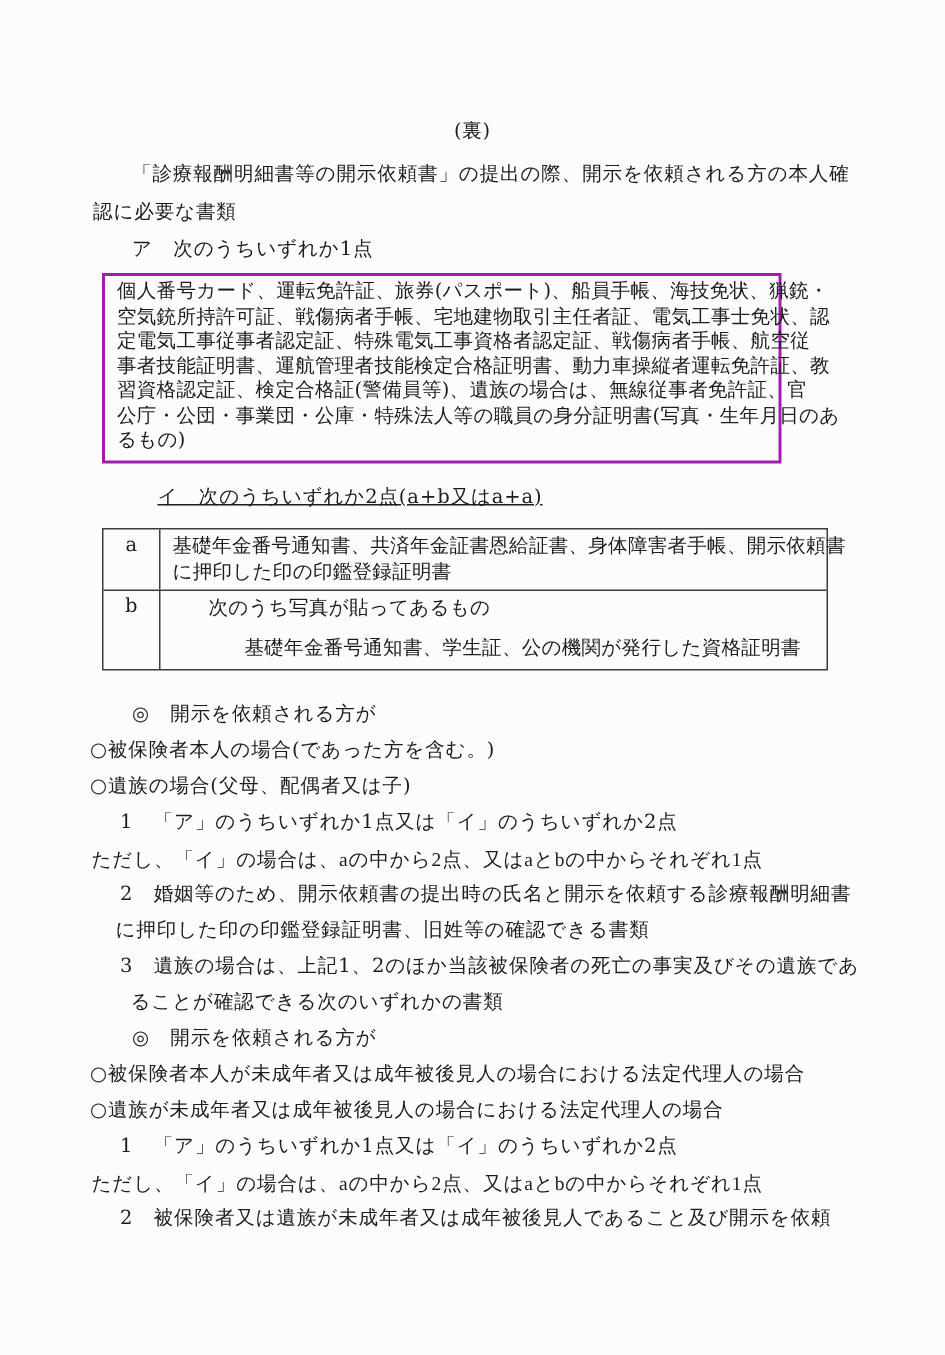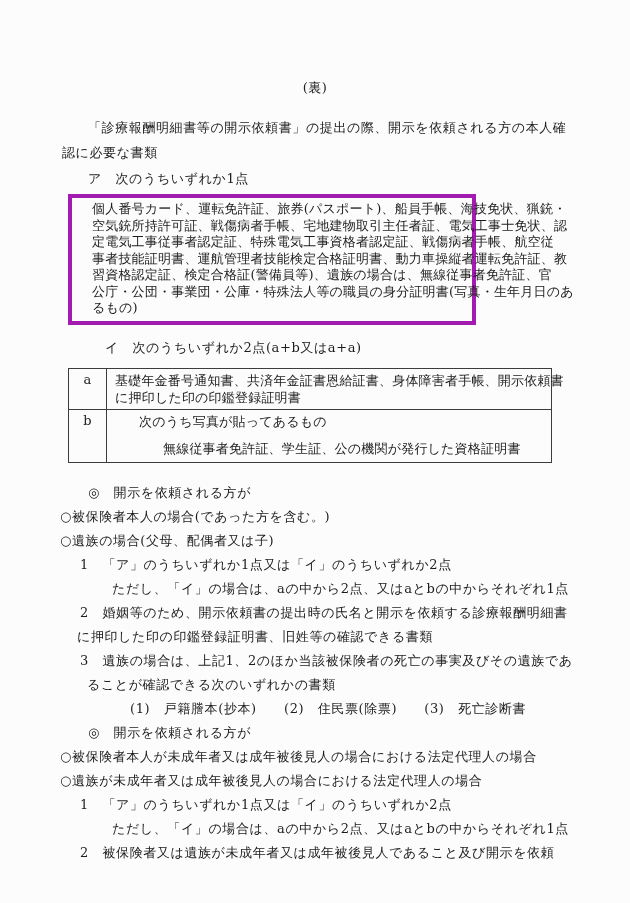--- a/index.html
+++ b/index.html
@@ -19,46 +19,46 @@
     margin-top: 80px;
     text-align: center;
     line-height: 16px;
     letter-spacing: 0.5px;
   }
   .bodyline {
     line-height: 24px;
     letter-spacing: 0.6px;
     white-space: pre;
   }
-  .intro { margin-top: 20px; font-family: Liberation Mono, monospace; }
+  .intro { margin-top: 8px; }
   .intro .bodyline { line-height: 25px; }
   .x62  { padding-left: 62px; }
   .x77  { padding-left: 77px; }
   .x78  { padding-left: 60px; }
   .x80  { padding-left: 80px; }
   .x87  { padding-left: 87px; }
   .x88  { padding-left: 88px; }
   .x105 { padding-left: 105px; }
-  .x128 { padding-left: 112px; }
+  .x128 { padding-left: 61px; font-family: Liberation Serif, serif; }
   .x130 { padding-left: 130px; }
   .heading-a { margin-top: 0; line-height: 25px; }
   .doc-box {
     margin: 3px 0 0 68px;
-    width: 408px;
+    width: 453px;
     box-sizing: border-box;
-    border: 4px solid #a21caf;
-    padding: 3px 8px 4px 20px;
+    border: 2px solid #a21caf;
+    padding: 3px 8px 4px 8px;
     background: #fcfcfc;
   }
   .doc-box .boxline {
     line-height: 16.5px;
     letter-spacing: 0.2px;
     white-space: pre;
   }
-  .heading-i { margin-top: 10px; line-height: 25px; }
+  .heading-i { margin-top: 10px; line-height: 25px; text-decoration: underline; }
   .id-table {
     margin: 8px 0 0 68px;
     width: 484px;
     box-sizing: border-box;
     border: 1px solid #3c3c3c;
     background: #fcfcfc;
   }
   .trow { display: flex; }
   .trow + .trow { border-top: 1px solid #3c3c3c; }
   .tlabel {
@@ -117,36 +117,35 @@
       <div class="tlabel">a</div>
       <div class="tcell">
         <div class="cellline">基礎年金番号通知書、共済年金証書恩給証書、身体障害者手帳、開示依頼書</div>
         <div class="cellline">に押印した印の印鑑登録証明書</div>
       </div>
     </div>
     <div class="trow rowb">
       <div class="tlabel">b</div>
       <div class="tcell">
         <div class="cellline">次のうち写真が貼ってあるもの</div>
-        <div class="cellline cell-indent">無線従事者免許証、学生証、公の機関が発行した資格証明書</div>
+        <div class="cellline cell-indent">基礎年金番号通知書、学生証、公の機関が発行した資格証明書</div>
       </div>
     </div>
   </div>
 
   <div class="body-block">
     <div class="bodyline x88">◎　開示を依頼される方が</div>
     <div class="bodyline x78">○被保険者本人の場合(であった方を含む。)</div>
     <div class="bodyline x78">○遺族の場合(父母、配偶者又は子)</div>
     <div class="bodyline x80">1　「ア」のうちいずれか1点又は「イ」のうちいずれか2点</div>
     <div class="bodyline x128">ただし、「イ」の場合は、aの中から2点、又はaとbの中からそれぞれ1点</div>
     <div class="bodyline x80">2　婚姻等のため、開示依頼書の提出時の氏名と開示を依頼する診療報酬明細書</div>
     <div class="bodyline x77">に押印した印の印鑑登録証明書、旧姓等の確認できる書類</div>
     <div class="bodyline x80">3　遺族の場合は、上記1、2のほか当該被保険者の死亡の事実及びその遺族であ</div>
     <div class="bodyline x87">ることが確認できる次のいずれかの書類</div>
-    <div class="bodyline x130">(1)　戸籍謄本(抄本)　　(2)　住民票(除票)　　(3)　死亡診断書</div>
     <div class="bodyline x88">◎　開示を依頼される方が</div>
     <div class="bodyline x78">○被保険者本人が未成年者又は成年被後見人の場合における法定代理人の場合</div>
     <div class="bodyline x78">○遺族が未成年者又は成年被後見人の場合における法定代理人の場合</div>
     <div class="bodyline x80">1　「ア」のうちいずれか1点又は「イ」のうちいずれか2点</div>
     <div class="bodyline x128">ただし、「イ」の場合は、aの中から2点、又はaとbの中からそれぞれ1点</div>
     <div class="bodyline x80">2　被保険者又は遺族が未成年者又は成年被後見人であること及び開示を依頼</div>
   </div>
 
 </div>
 

